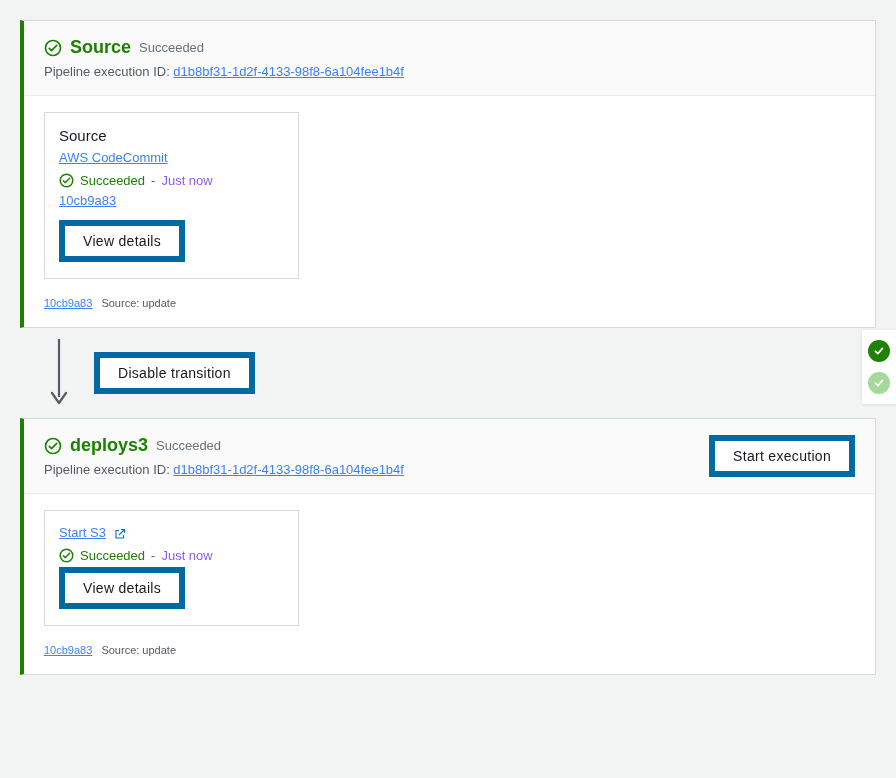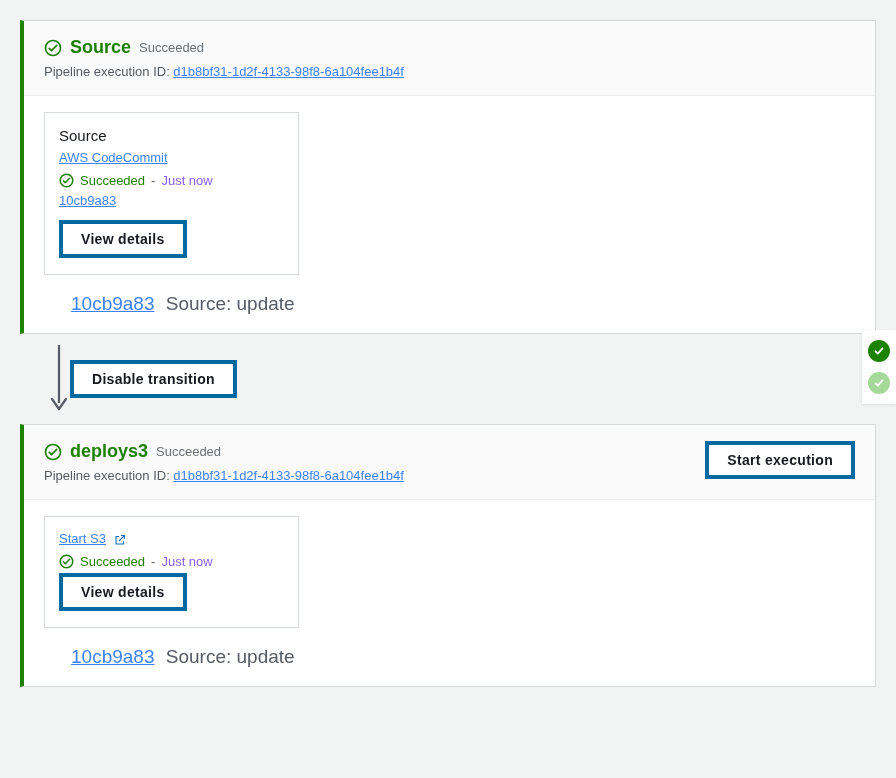--- a/index.html
+++ b/index.html
@@ -89,39 +89,39 @@
     color: #8b5cf6;
     cursor: pointer;
   }
   .commit-link {
     font-size: 13px;
     display: inline-block;
     margin-bottom: 12px;
   }
   .btn {
     display: inline-block;
-    border: 4px solid #0369a1;
+    border: 6px solid #0369a1;
     background: #fff;
     color: #16191f;
-    font-weight: 700;
+    font-weight: 400;
     font-size: 14px;
     padding: 7px 18px;
     cursor: pointer;
     letter-spacing: 0.3px;
   }
   .revision-row {
     margin-top: 18px;
-    font-size: 19px;
+    font-size: 11px;
     color: #545b64;
-    margin-left: 27px;
   }
   .revision-row .link { margin-right: 6px; }
   .transition {
     display: flex;
     align-items: center;
+    gap: 24px;
     margin: 10px 0 10px 28px;
     height: 70px;
   }
   .arrow-down svg { display: block; }
   .stage2 .stage-header { position: relative; }
   .ext-icon {
     display: inline-flex;
     vertical-align: middle;
     margin-left: 4px;
   }

